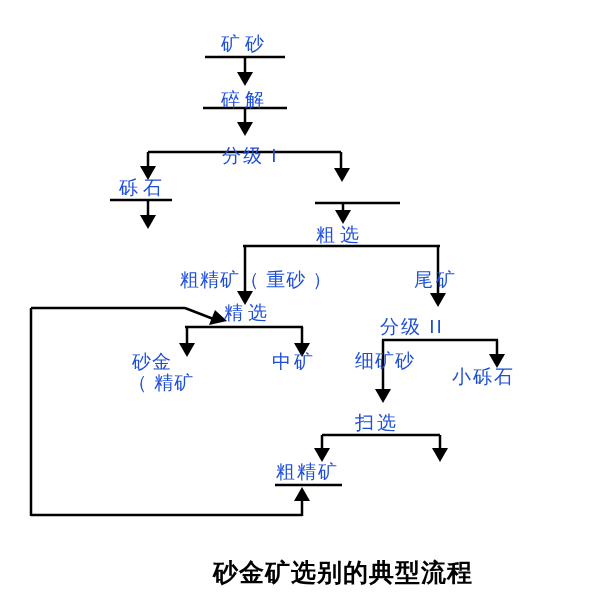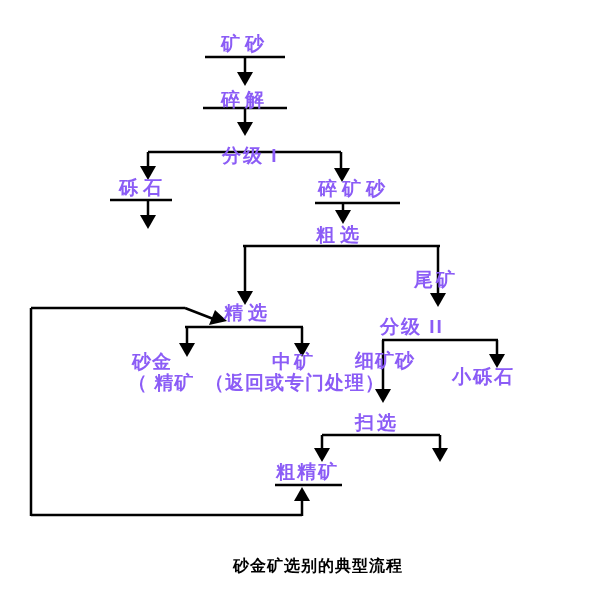--- a/index.html
+++ b/index.html
@@ -3,29 +3,29 @@
 <meta charset="utf-8">
 <style>
   html,body{margin:0;padding:0;background:#ffffff;}
   .canvas{
     position:relative;width:600px;height:610px;background:#ffffff;
     font-family:"Liberation Sans","DejaVu Sans",sans-serif;
     color:#000;overflow:hidden;
   }
   .lines{position:absolute;left:0;top:0;}
   .node{
-    position:absolute;font-size:19px;font-weight:bold;line-height:21px;
-    white-space:nowrap;letter-spacing:1px;color:#8b5cf6;
+    position:absolute;font-size:19px;font-weight:normal;line-height:21px;
+    white-space:nowrap;letter-spacing:1px;color:#1d4ed8;
   }
   .wide{letter-spacing:5px;}
   .mid{letter-spacing:3px;text-align:center;}
   .sp2{letter-spacing:2px;}
   .caption{
-    position:absolute;left:213px;top:556px;font-size:16px;font-weight:bold;
-    letter-spacing:1px;white-space:nowrap;margin-left:20px;
+    position:absolute;left:213px;top:556px;font-size:25px;font-weight:bold;
+    letter-spacing:1px;white-space:nowrap;
   }
 </style>
 </head>
 <body>
 
 <div class="canvas">
 
   <svg class="lines" width="600" height="610" viewBox="0 0 600 610">
     <g stroke="#000000" stroke-width="2.5" fill="none">
 
@@ -63,28 +63,27 @@
       <polygon points="432,448 448,448 440,462"></polygon>
       <polygon points="294,501 310,501 302,487"></polygon>
       <polygon points="227,321 209,325 215,310"></polygon>
     </g>
   </svg>
 
   <div class="node wide" style="left:221px;top:33px">矿砂</div>
   <div class="node wide" style="left:221px;top:89px">碎解</div>
   <div class="node sp2" style="left:222px;top:145px">分级 I</div>
   <div class="node wide" style="left:119px;top:177px">砾石</div>
-  <div class="node wide" style="left:318px;top:178px">碎矿砂</div>
   <div class="node wide" style="left:316px;top:224px">粗选</div>
+  <div class="node" style="left:180px;top:269px">粗精矿（ 重砂 ）</div>
   <div class="node mid" style="left:414px;top:269px">尾矿</div>
   <div class="node wide" style="left:224px;top:302px">精选</div>
   <div class="node" style="left:132px;top:351px">砂金</div>
   <div class="node" style="left:128px;top:372px">（ 精矿</div>
   <div class="node mid" style="left:272px;top:351px">中矿</div>
-  <div class="node" style="left:205px;top:372px">（返回或专门处理）</div>
   <div class="node sp2" style="left:380px;top:316px">分级 II</div>
   <div class="node" style="left:355px;top:350px">细矿砂</div>
   <div class="node sp2" style="left:452px;top:366px">小砾石</div>
   <div class="node mid" style="left:355px;top:412px">扫选</div>
   <div class="node sp2" style="left:276px;top:461px">粗精矿</div>
 
   <div class="caption">砂金矿选别的典型流程</div>
 </div>
 
 </body></html>

